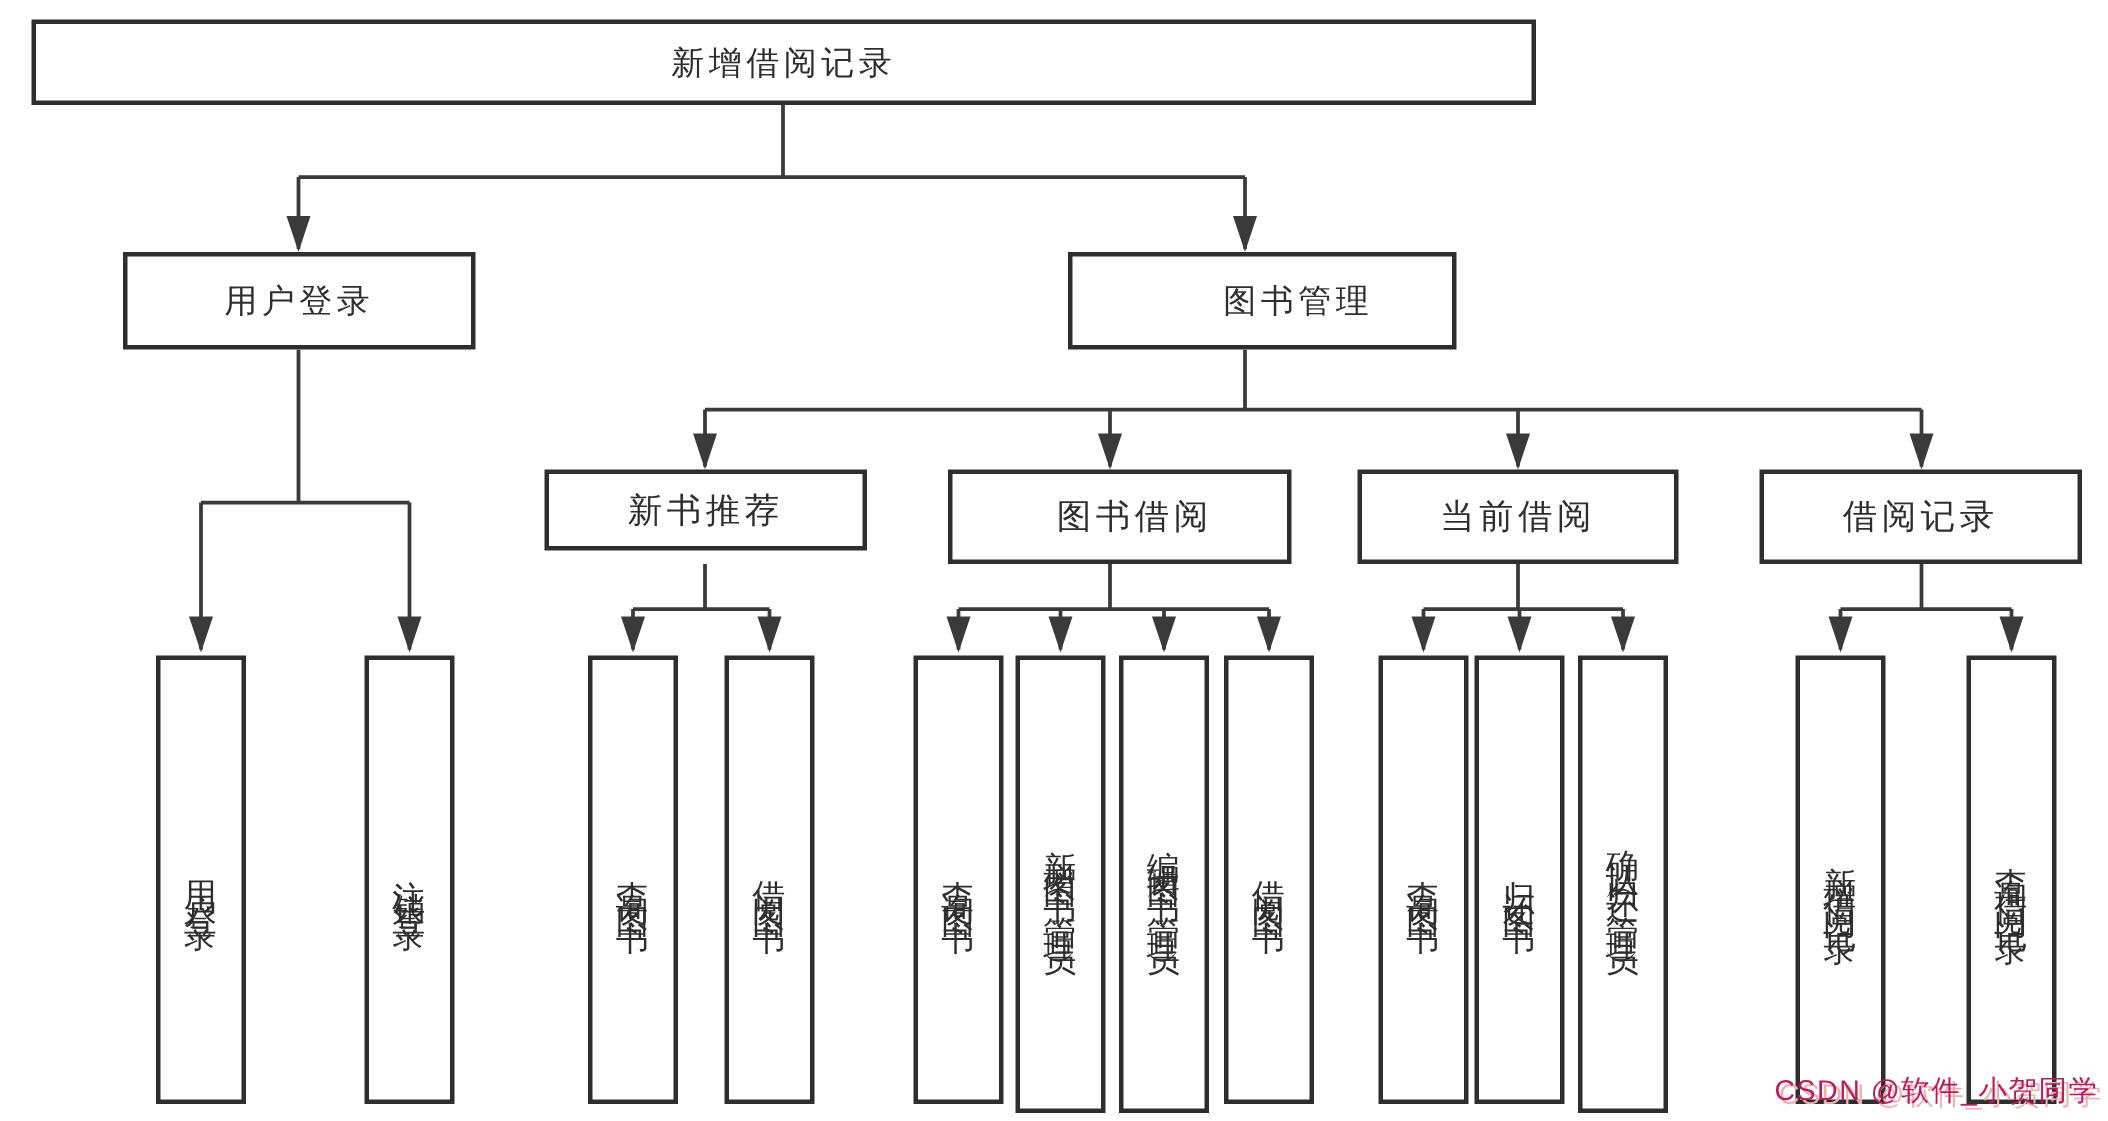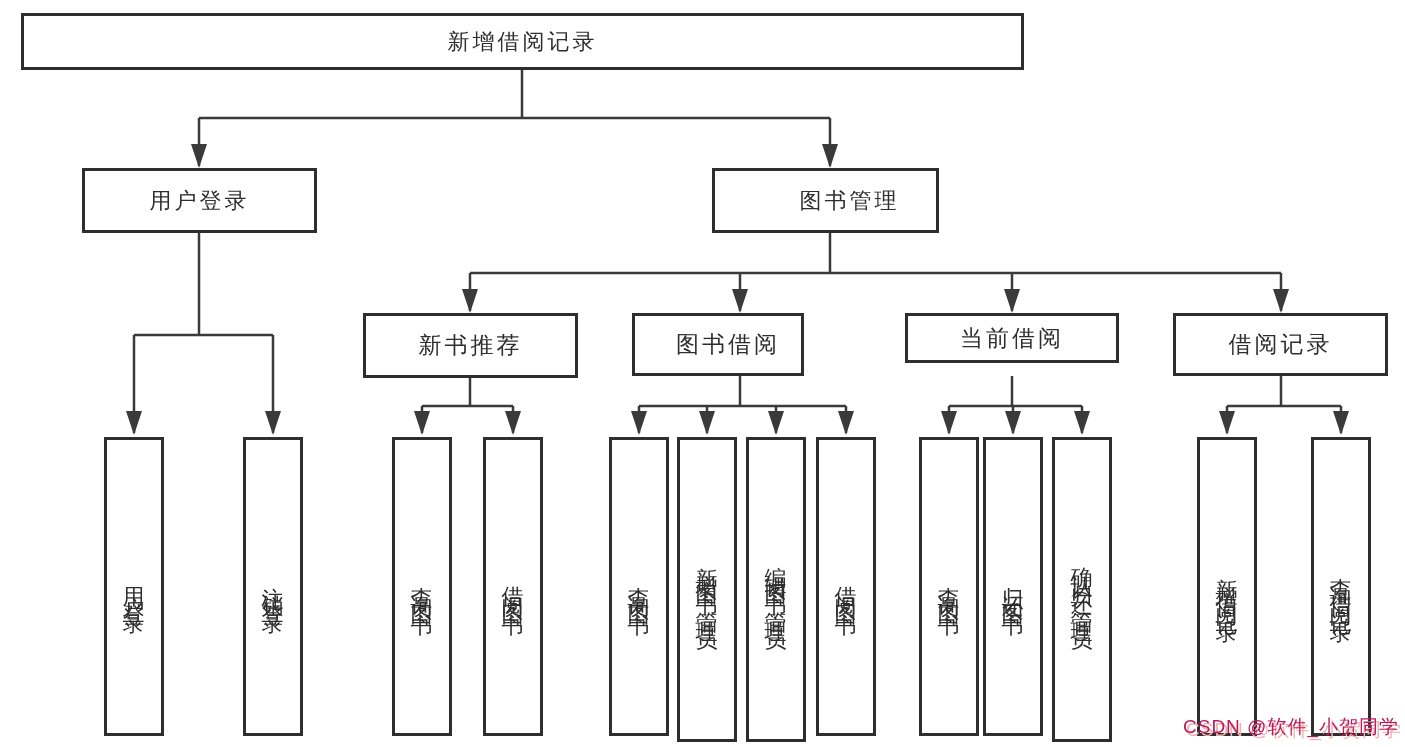--- a/index.html
+++ b/index.html
@@ -121,25 +121,25 @@
       <use href="#ah" transform="translate(1013,435)"></use>
       <use href="#ah" transform="translate(1082,435)"></use>
       <use href="#ah" transform="translate(1227,435)"></use>
       <use href="#ah" transform="translate(1341,435)"></use>
     </g>
   </svg>
 
   <div class="box hbox" style="left:21px; top:13px; width:1003px; height:57px;">新增借阅记录</div>
 
   <div class="box hbox" style="left:82px; top:168px; width:235px; height:65px;">用户登录</div>
-  <div class="box hbox" style="left:712px; top:168px; width:227px; height:65px;padding-left:48px;">图书管理</div>
+  <div class="box hbox" style="left:712px; top:168px; width:259px; height:65px;padding-left:48px;">图书管理</div>
 
-  <div class="box hbox lv3" style="left:363px; top:313px; width:215px; height:65px;">新书推荐</div>
-  <div class="box hbox lv3" style="left:632px; top:313px; width:172px; height:63px;padding-left:20px;">图书借阅</div>
-  <div class="box hbox lv3" style="left:905px; top:313px; width:214px; height:50px;">当前借阅</div>
+  <div class="box hbox lv3" style="left:363px; top:313px; width:215px; height:54px;">新书推荐</div>
+  <div class="box hbox lv3" style="left:632px; top:313px; width:229px; height:63px;padding-left:20px;">图书借阅</div>
+  <div class="box hbox lv3" style="left:905px; top:313px; width:214px; height:63px;">当前借阅</div>
   <div class="box hbox lv3" style="left:1173px; top:313px; width:215px; height:63px;">借阅记录</div>
 
   <div class="box vbox" style="left:104px; top:437px; width:60px; height:299px;">
     <span>用户登录</span>
   </div>
   <div class="box vbox" style="left:243px; top:437px; width:60px; height:299px;">
     <span>注销登录</span>
   </div>
 
   <div class="box vbox" style="left:392px; top:437px; width:60px; height:299px;">

